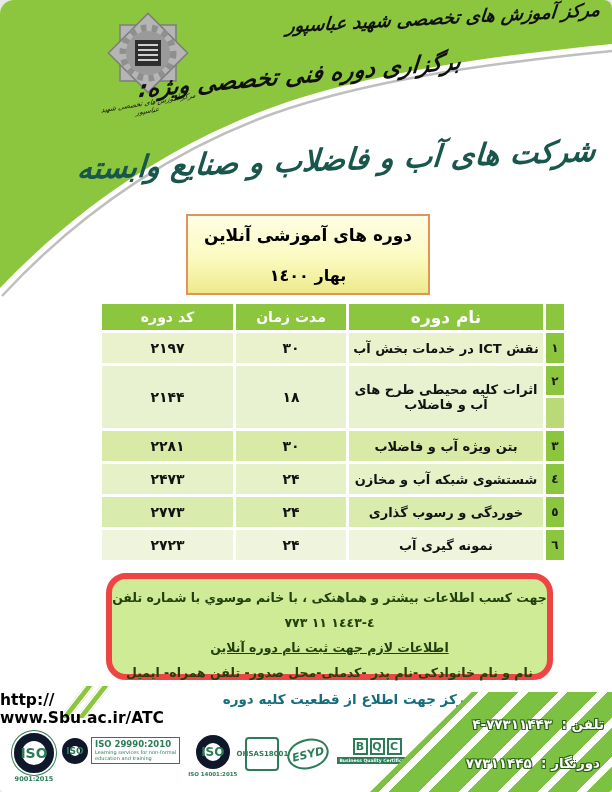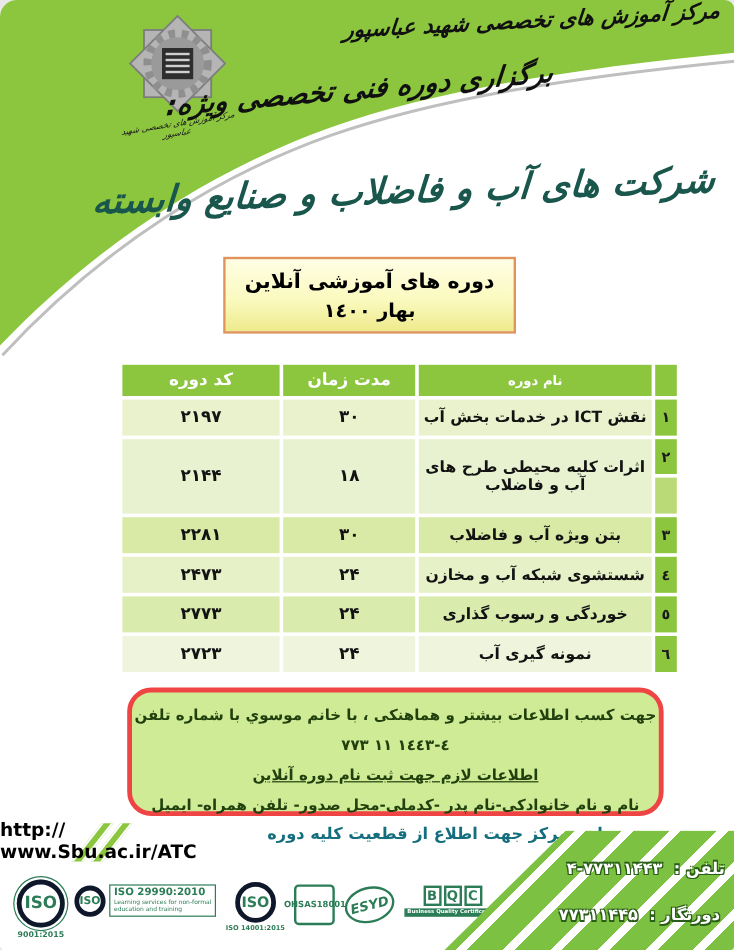--- a/index.html
+++ b/index.html
@@ -43,29 +43,29 @@
   .sbu-logo .year { font-size:8px; margin-top:3px; letter-spacing:2px; }
 
   
   .title-box {
     position:absolute; left:186px; top:214px; width:244px;
     border:2px solid #e0945c;
     background:linear-gradient(180deg,#fefee4 0%,#fbfac0 55%,#edea8c 100%);
     text-align:center; padding:9px 6px 8px 6px;
   }
   .title-box .l1 { font-size:17px; font-weight:bold; color:#000; direction:rtl; }
-  .title-box .l2 { font-size:16px; font-weight:bold; color:#000; direction:ltr; margin-top:4px; }
+  .title-box .l2 { font-size:16px; font-weight:bold; color:#000; direction:ltr; margin-top:21px; }
 
   
   .course-table {
     position:absolute; left:99px; top:301px; width:468px;
     direction:rtl; border-collapse:separate; border-spacing:3px;
   }
   .course-table th {
-    background:#8cc63e; color:#fff; font-size:11px; font-weight:bold; height:26px;
+    background:#8cc63e; color:#fff; font-size:17px; font-weight:bold; height:26px;
   }
   .course-table td { text-align:center; font-size:13px; font-weight:bold; color:#121212; height:30px; }
   .course-table .idx { width:18px; background:#8cc63e; color:#1b1b1b; font-size:12px; }
   .course-table .name { width:194px; }
   .course-table .dur  { width:110px; font-size:14px; }
   .course-table .code { width:131px; font-size:14px; }
   tr.r1 td.c { background:#e9f2cc; }
   tr.r2 td.c { background:#e9f2d0; height:62px; }
   tr.r3 td.c { background:#d9eaa6; }
   tr.r4 td.c { background:#e6f1c8; }
@@ -74,50 +74,50 @@
   td.idx-split { padding:0; vertical-align:top; background:transparent !important; }
   td.idx-split .idx-top {
     height:29px; background:#8cc63e; display:flex; align-items:center; justify-content:center;
     font-size:12px; font-weight:bold;
   }
   td.idx-split .idx-bottom { margin-top:3px; height:30px; background:#b9da76; }
 
   
   .info-box {
     position:absolute; left:106px; top:573px; width:447px; height:107px;
-    background:#d0eb96; border:4px solid #ef4444; border-radius:20px;
+    background:#d0eb96; border:6px solid #ef4444; border-radius:20px;
     text-align:center; color:#21400d; font-weight:bold; font-size:12.5px;
     padding-top:6px; line-height:25px; direction:rtl;
   }
   .info-box .phone-row { display:flex; direction:ltr; justify-content:center; gap:9px; }
   .info-box .phone-num { direction:ltr; unicode-bidi:isolate; }
   .info-box .uline { text-decoration:underline; }
 
   
   .site-line {
     position:absolute; top:691px; left:0; width:516px; height:28px;
-    display:flex; direction:ltr; justify-content:center; align-items:flex-end; gap:9px;
+    display:flex; direction:ltr; justify-content:center; align-items:flex-start; gap:9px;
   }
   .site-url { font-size:15.5px; font-weight:bold; color:#000; }
   .site-label { font-size:13.5px; font-weight:bold; color:#156e7d; direction:rtl; }
   .url-deco { position:absolute; left:64px; top:686px; width:46px; height:32px; }
   .url-deco i {
     position:absolute; top:0; width:10px; height:32px; background:#8cc63e;
     transform:skewX(-38deg); border-left:2px solid #fff; border-right:2px solid #fff;
   }
   .url-deco i:nth-child(1){ left:8px; }
   .url-deco i:nth-child(2){ left:24px; }
 
   
   .certs {
     position:absolute; left:14px; top:733px; height:56px;
     display:flex; align-items:flex-start; gap:8px; color:#2c7d57;
   }
   .circ {
-    border:4px solid #0f172a; border-radius:50%;
+    border:8px solid #0f172a; border-radius:50%;
     display:flex; align-items:center; justify-content:center; font-weight:bold;
   }
   .cert { text-align:center; }
   .c1 .circ { width:40px; height:40px; font-size:14px; margin:0 auto; box-shadow:0 0 0 2px #fff, 0 0 0 3px #2c7d57; }
   .c1 .code { font-size:6.5px; font-weight:bold; margin-top:2px; }
   .c2 { display:flex; align-items:center; gap:3px; margin-top:4px; }
   .c2 .circ { width:26px; height:26px; font-size:9px; }
   .c2 .box { border:1px solid #2c7d57; padding:2px 3px; text-align:left; }
   .c2 .t { font-size:8.5px; font-weight:bold; line-height:1.1; }
   .c2 .s { font-size:5px; line-height:1.2; }

